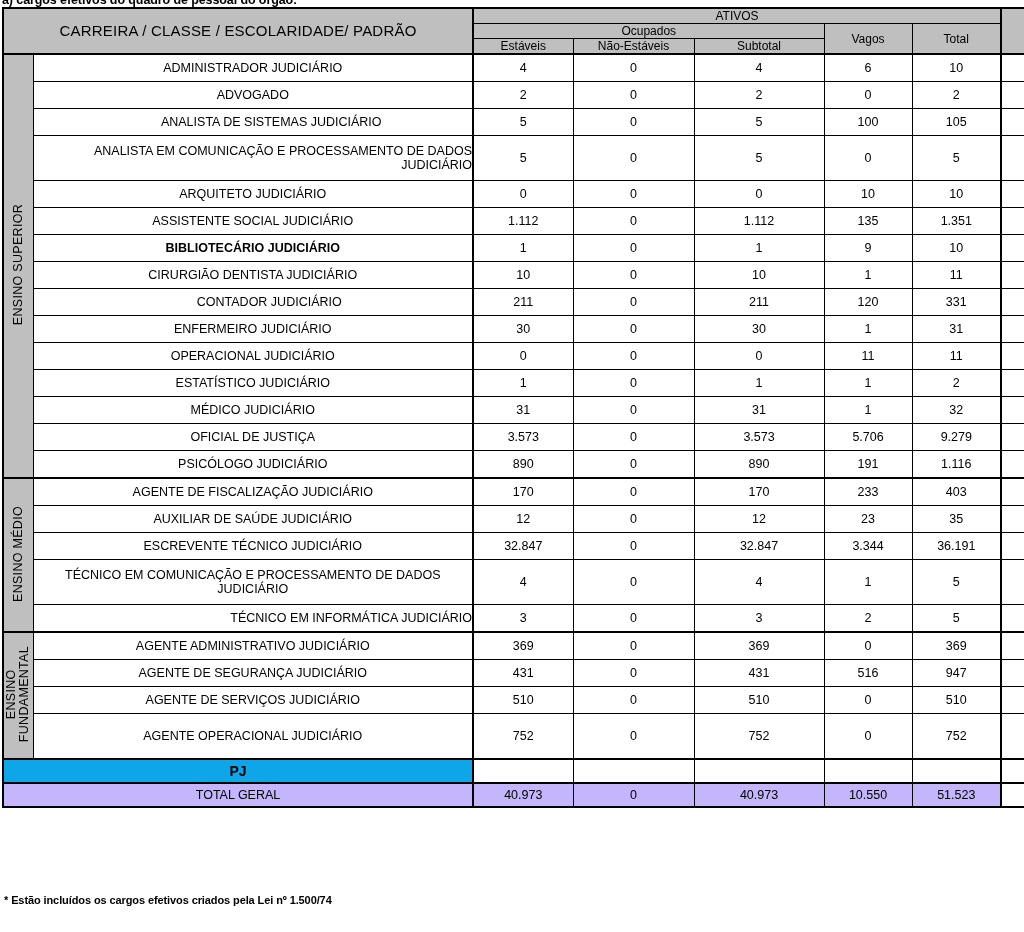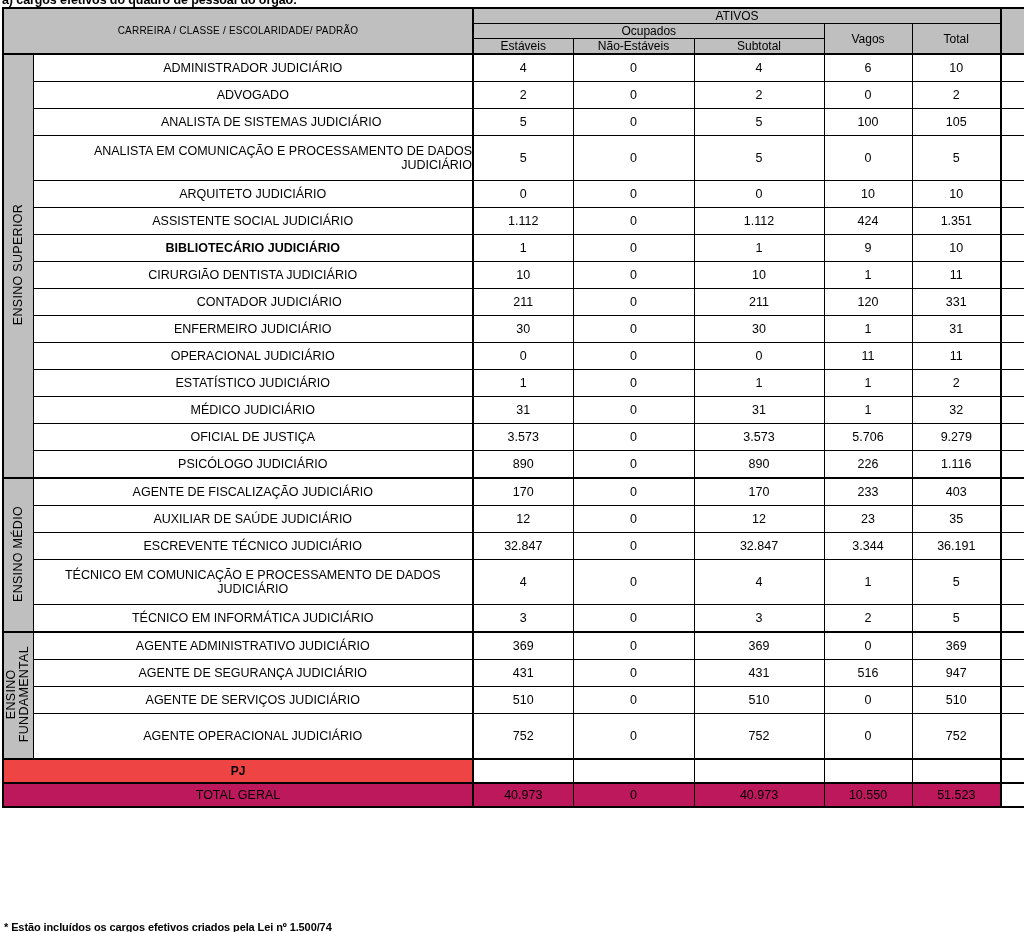--- a/index.html
+++ b/index.html
@@ -61,21 +61,21 @@
   .bl-thick { border-left: 2.5px solid #000 !important; }
   .br-thick { border-right: 2.5px solid #000 !important; }
 
   .hdr {
     background: #bfbfbf;
     font-weight: bold;
     font-size: 12px;
   }
 
   .hdr-main {
-    font-size: 10px;
+    font-size: 15px;
     letter-spacing: 0.2px;
   }
 
   .group-cell {
     background: #bfbfbf;
     font-weight: bold;
     font-size: 12.5px;
     width: 30px;
     padding: 0;
   }
@@ -93,36 +93,36 @@
     text-align: center;
     font-size: 12.5px;
     padding: 2px 6px;
   }
 
   .num {
     font-size: 12.5px;
   }
 
   .pj-row td.pj-label {
-    background: #ef4444;
-    font-weight: bold;
-    font-size: 12px;
+    background: #0ea5e9;
+    font-weight: bold;
+    font-size: 14px;
   }
   .pj-row td.pj-blank { background: #ffffff; }
 
   .total-row td {
-    background: #be185d;
+    background: #c4b5fd;
     font-weight: bold;
     font-size: 12.5px;
   }
 
   .footnote {
     position: absolute;
     left: 4px;
-    top: 921px;
+    top: 894px;
     font-size: 11px;
     font-weight: bold;
     white-space: nowrap;
     letter-spacing: -0.1px;
   }
 
   
   col.c-group { width: 30px; }
   col.c-role  { width: 440px; }
   col.c-est   { width: 100px; }
@@ -213,21 +213,21 @@
             <td class="num">0</td>
             <td class="num">10</td>
             <td class="num br-thick">10</td>
             <td class="num"></td>
           </tr>
           <tr>
             <td class="role" style="height: 26px;">ASSISTENTE SOCIAL JUDICIÁRIO</td>
             <td class="num bl-thick">1.112</td>
             <td class="num">0</td>
             <td class="num">1.112</td>
-            <td class="num">424</td>
+            <td class="num">135</td>
             <td class="num br-thick">1.351</td>
             <td class="num"></td>
           </tr>
           <tr>
             <td class="role" style="height: 26px; font-weight: bold;">BIBLIOTECÁRIO JUDICIÁRIO</td>
             <td class="num bl-thick">1</td>
             <td class="num">0</td>
             <td class="num">1</td>
             <td class="num">9</td>
             <td class="num br-thick">10</td>
@@ -294,21 +294,21 @@
             <td class="num">3.573</td>
             <td class="num">5.706</td>
             <td class="num br-thick">9.279</td>
             <td class="num"></td>
           </tr>
           <tr>
             <td class="role bb-thick" style="height: 26px; margin-top: 24px;">PSICÓLOGO JUDICIÁRIO</td>
             <td class="num bl-thick bb-thick">890</td>
             <td class="num bb-thick">0</td>
             <td class="num bb-thick">890</td>
-            <td class="num bb-thick">226</td>
+            <td class="num bb-thick">191</td>
             <td class="num br-thick bb-thick">1.116</td>
             <td class="num bb-thick"></td>
           </tr>
           <tr>
             <td class="group-cell bl-thick bt-thick" rowspan="5"><span class="vtext">ENSINO MÉDIO</span></td>
             <td class="role bt-thick" style="height: 26px;">AGENTE DE FISCALIZAÇÃO JUDICIÁRIO</td>
             <td class="num bl-thick bt-thick">170</td>
             <td class="num bt-thick">0</td>
             <td class="num bt-thick">170</td>
             <td class="num bt-thick">233</td>
@@ -336,21 +336,21 @@
           <tr>
             <td class="role" style="height: 44px;">TÉCNICO EM COMUNICAÇÃO E PROCESSAMENTO DE DADOS JUDICIÁRIO</td>
             <td class="num bl-thick">4</td>
             <td class="num">0</td>
             <td class="num">4</td>
             <td class="num">1</td>
             <td class="num br-thick">5</td>
             <td class="num"></td>
           </tr>
           <tr>
-            <td class="role bb-thick" style="height: 26px;">TÉCNICO EM INFORMÁTICA JUDICIÁRIO</td>
+            <td class="role bb-thick" style="height: 26px; text-align: right;">TÉCNICO EM INFORMÁTICA JUDICIÁRIO</td>
             <td class="num bl-thick bb-thick">3</td>
             <td class="num bb-thick">0</td>
             <td class="num bb-thick">3</td>
             <td class="num bb-thick">2</td>
             <td class="num br-thick bb-thick">5</td>
             <td class="num bb-thick"></td>
           </tr>
           <tr>
             <td class="group-cell bl-thick bt-thick" rowspan="4"><span class="vtext">ENSINO
 FUNDAMENTAL</span></td>

